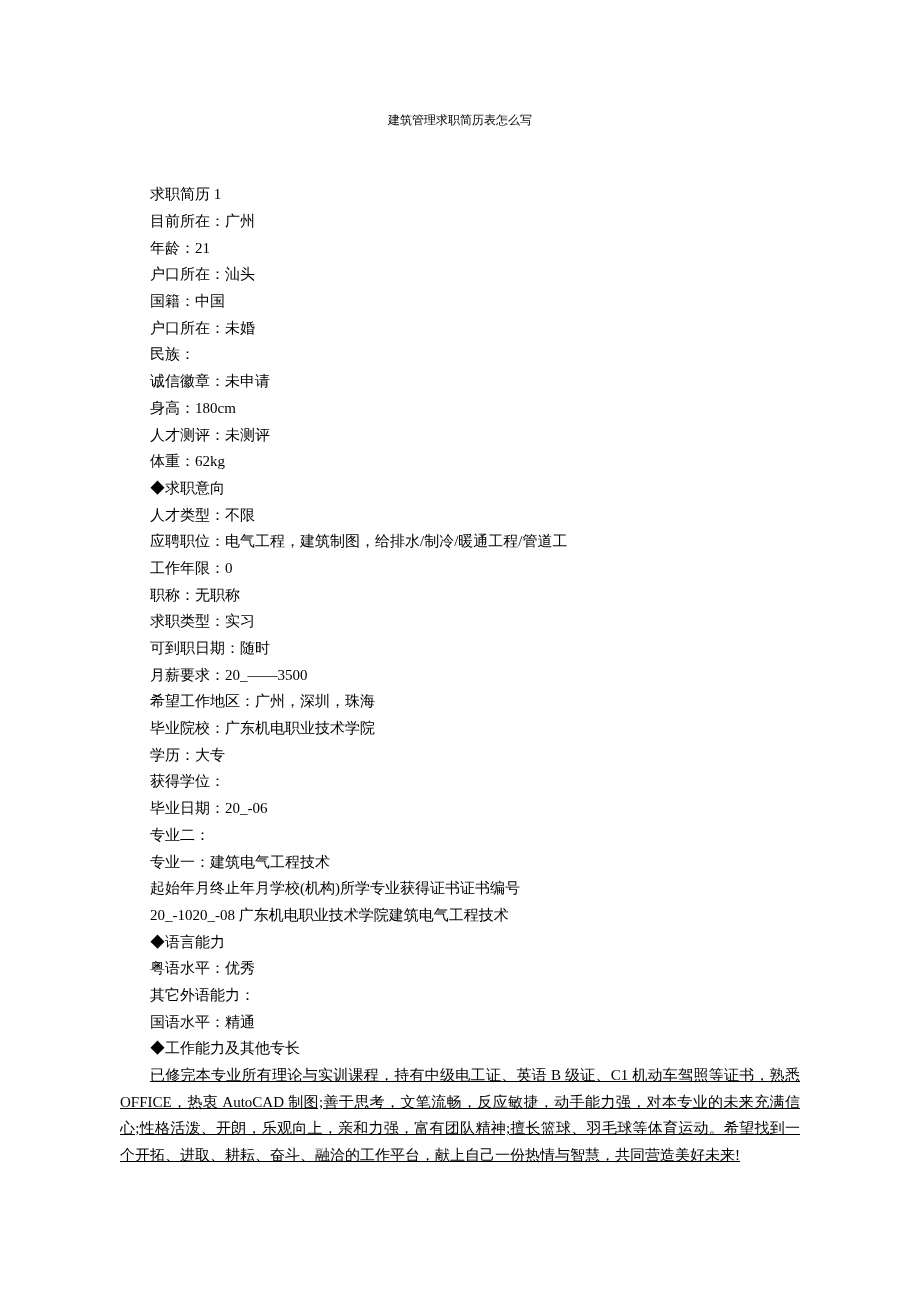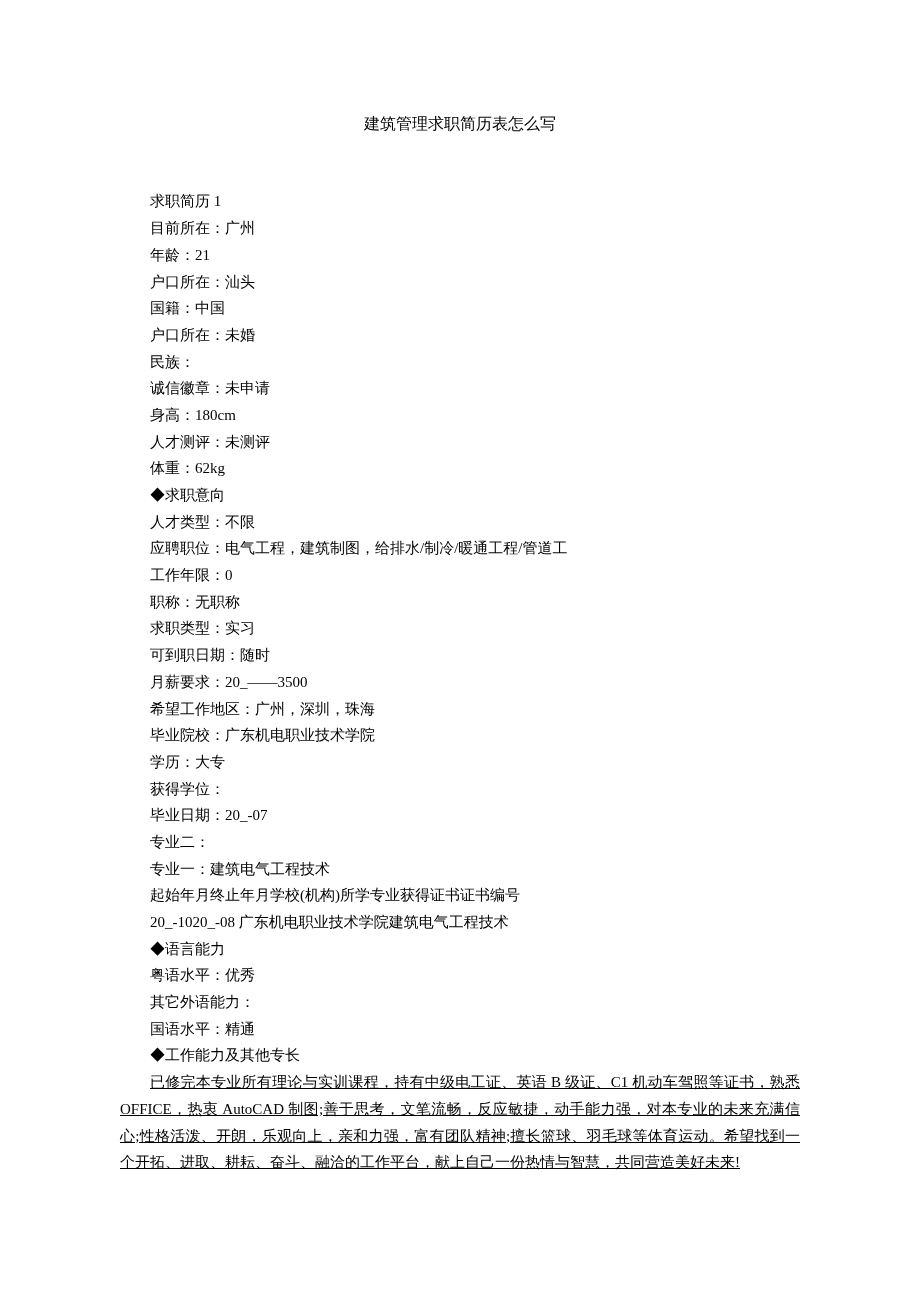--- a/index.html
+++ b/index.html
@@ -11,21 +11,21 @@
   }
   .page {
     padding: 110px 120px 60px 120px;
     font-size: 15px;
     line-height: 1.78;
     color: #000;
   }
   .title {
     text-align: center;
     margin-bottom: 50px;
-    font-size: 16px;
+    font-size: 12px;
   }
   .indent {
     text-indent: 2em;
   }
   .para {
     text-indent: 2em;
     text-align: justify;
     text-decoration: underline;
   }
 </style>
@@ -51,21 +51,21 @@
       <div class="indent">应聘职位：电气工程，建筑制图，给排水/制冷/暖通工程/管道工</div>
       <div class="indent">工作年限：0</div>
       <div class="indent">职称：无职称</div>
       <div class="indent">求职类型：实习</div>
       <div class="indent">可到职日期：随时</div>
       <div class="indent">月薪要求：20_——3500</div>
       <div class="indent">希望工作地区：广州，深圳，珠海</div>
       <div class="indent">毕业院校：广东机电职业技术学院</div>
       <div class="indent">学历：大专</div>
       <div class="indent">获得学位：</div>
-      <div class="indent">毕业日期：20_-07</div>
+      <div class="indent">毕业日期：20_-06</div>
       <div class="indent">专业二：</div>
       <div class="indent">专业一：建筑电气工程技术</div>
       <div class="indent">起始年月终止年月学校(机构)所学专业获得证书证书编号</div>
       <div class="indent">20_-1020_-08 广东机电职业技术学院建筑电气工程技术</div>
       <div class="indent">◆语言能力</div>
       <div class="indent">粤语水平：优秀</div>
       <div class="indent">其它外语能力：</div>
       <div class="indent">国语水平：精通</div>
       <div class="indent">◆工作能力及其他专长</div>
     </div>

